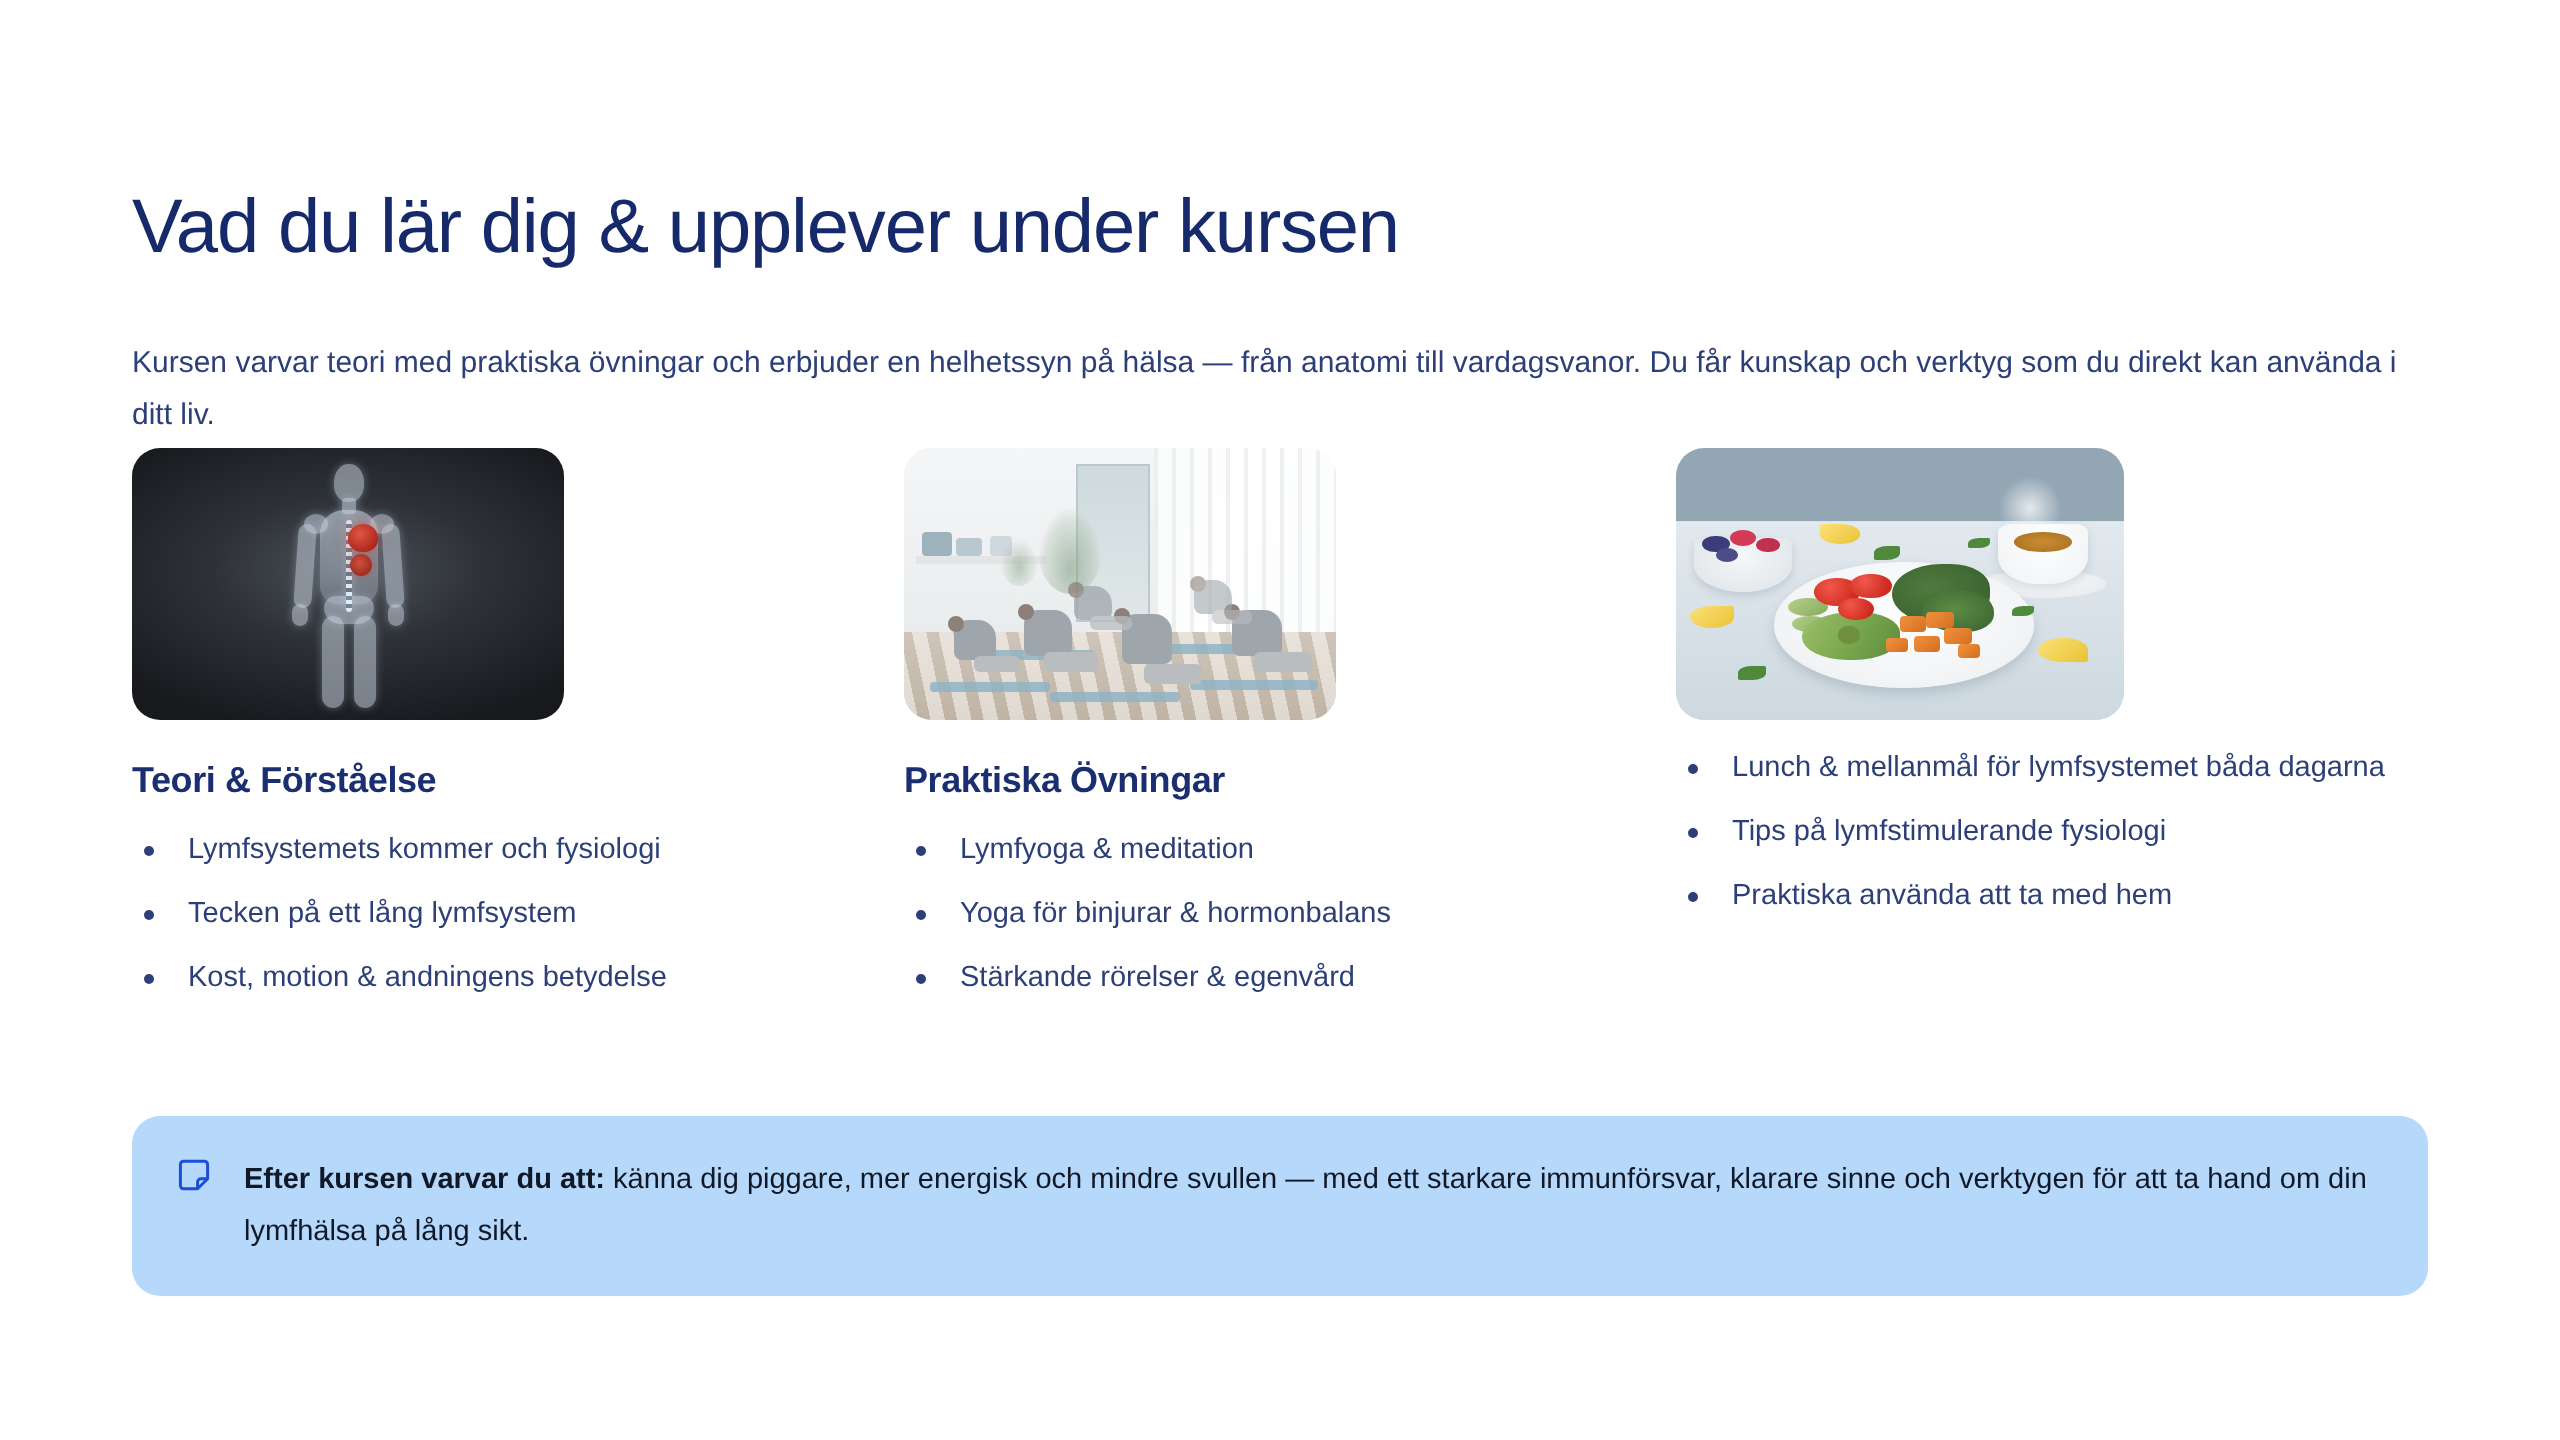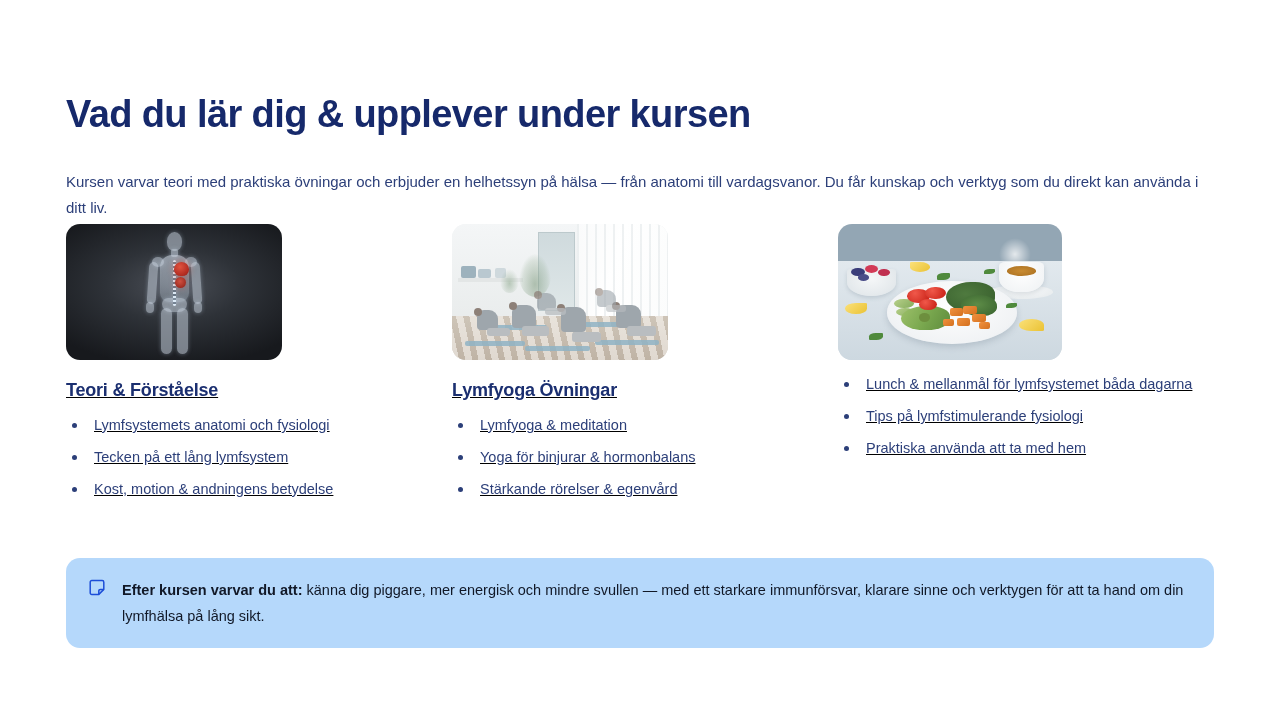--- a/index.html
+++ b/index.html
@@ -20,21 +20,21 @@
     inset: 0;
     padding: 0;
   }
 
   
   .page-title {
     position: absolute;
     left: 66px;
     top: 68px;
     font-size: 38px;
-    font-weight: bold;
+    font-weight: normal;
     letter-spacing: -0.6px;
     color: #16296b;
     line-height: 1.15;
     white-space: nowrap;
   }
 
   
   .intro {
     position: absolute;
     left: 66px;
@@ -46,21 +46,20 @@
   }
 
   
   .columns {
     position: absolute;
     left: 66px;
     top: 224px;
     width: 1150px;
     display: flex;
     gap: 0;
-    text-decoration: underline;
   }
   .col {
     width: 382px;
     box-sizing: border-box;
     padding-right: 6px;
   }
   .col:nth-child(2) { margin-left: 8px; }
   .col:nth-child(3) { margin-left: 8px; }
 
   .thumb {
@@ -355,21 +354,21 @@
           <div class="anat-part anat-hand-r"></div>
           <div class="anat-part anat-leg-l"></div>
           <div class="anat-part anat-leg-r"></div>
           <div class="anat-part anat-spine"></div>
           <div class="anat-part anat-heart"></div>
           <div class="anat-part anat-organ2"></div>
         </div>
       </div>
       <div class="col-title">Teori &amp; Förståelse</div>
       <ul class="bullets">
-        <li>Lymfsystemets anatomi och fysiologi</li>
+        <li>Lymfsystemets kommer och fysiologi</li>
         <li>Tecken på ett lång lymfsystem</li>
         <li>Kost, motion &amp; andningens betydelse</li>
       </ul>
     </div>
 
     <div class="col">
       <div class="thumb img-yoga">
         <div class="yg-wall"></div>
         <div class="yg-door"></div>
         <div class="yg-shelf"></div>
@@ -411,21 +410,21 @@
           <div class="b" style="left:26%; top:12%; width:44%; height:52%;"></div>
           <div class="h" style="left:20%; top:4%;"></div>
           <div class="l" style="left:46%; top:58%; width:48%; height:20%;"></div>
         </div>
         <div class="yg-person" style="left:62%; top:46%; width:20%; height:24%; opacity:.6;">
           <div class="b" style="left:26%; top:12%; width:44%; height:52%;"></div>
           <div class="h" style="left:20%; top:4%;"></div>
           <div class="l" style="left:46%; top:58%; width:48%; height:20%;"></div>
         </div>
       </div>
-      <div class="col-title">Lymfyoga Övningar</div>
+      <div class="col-title">Praktiska Övningar</div>
       <ul class="bullets">
         <li>Lymfyoga &amp; meditation</li>
         <li>Yoga för binjurar &amp; hormonbalans</li>
         <li>Stärkande rörelser &amp; egenvård</li>
       </ul>
     </div>
 
     <div class="col">
       <div class="thumb img-food">
         <div class="fd-table"></div>

